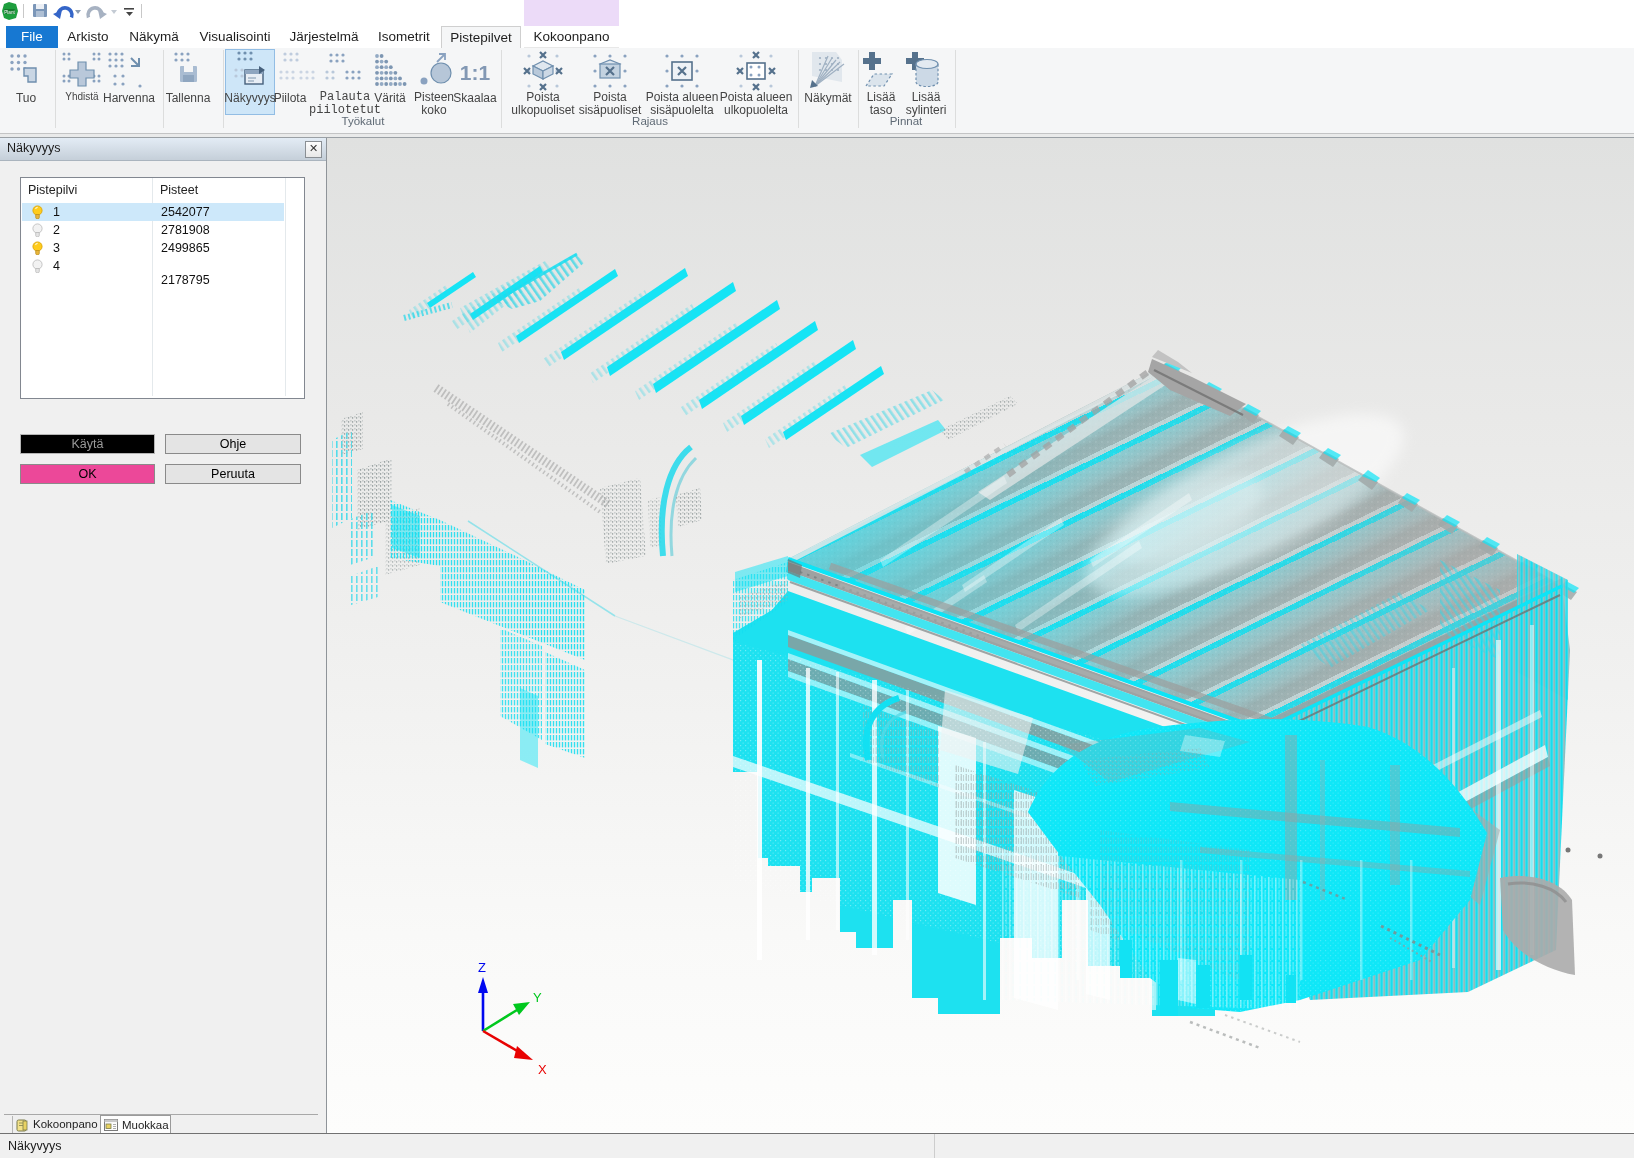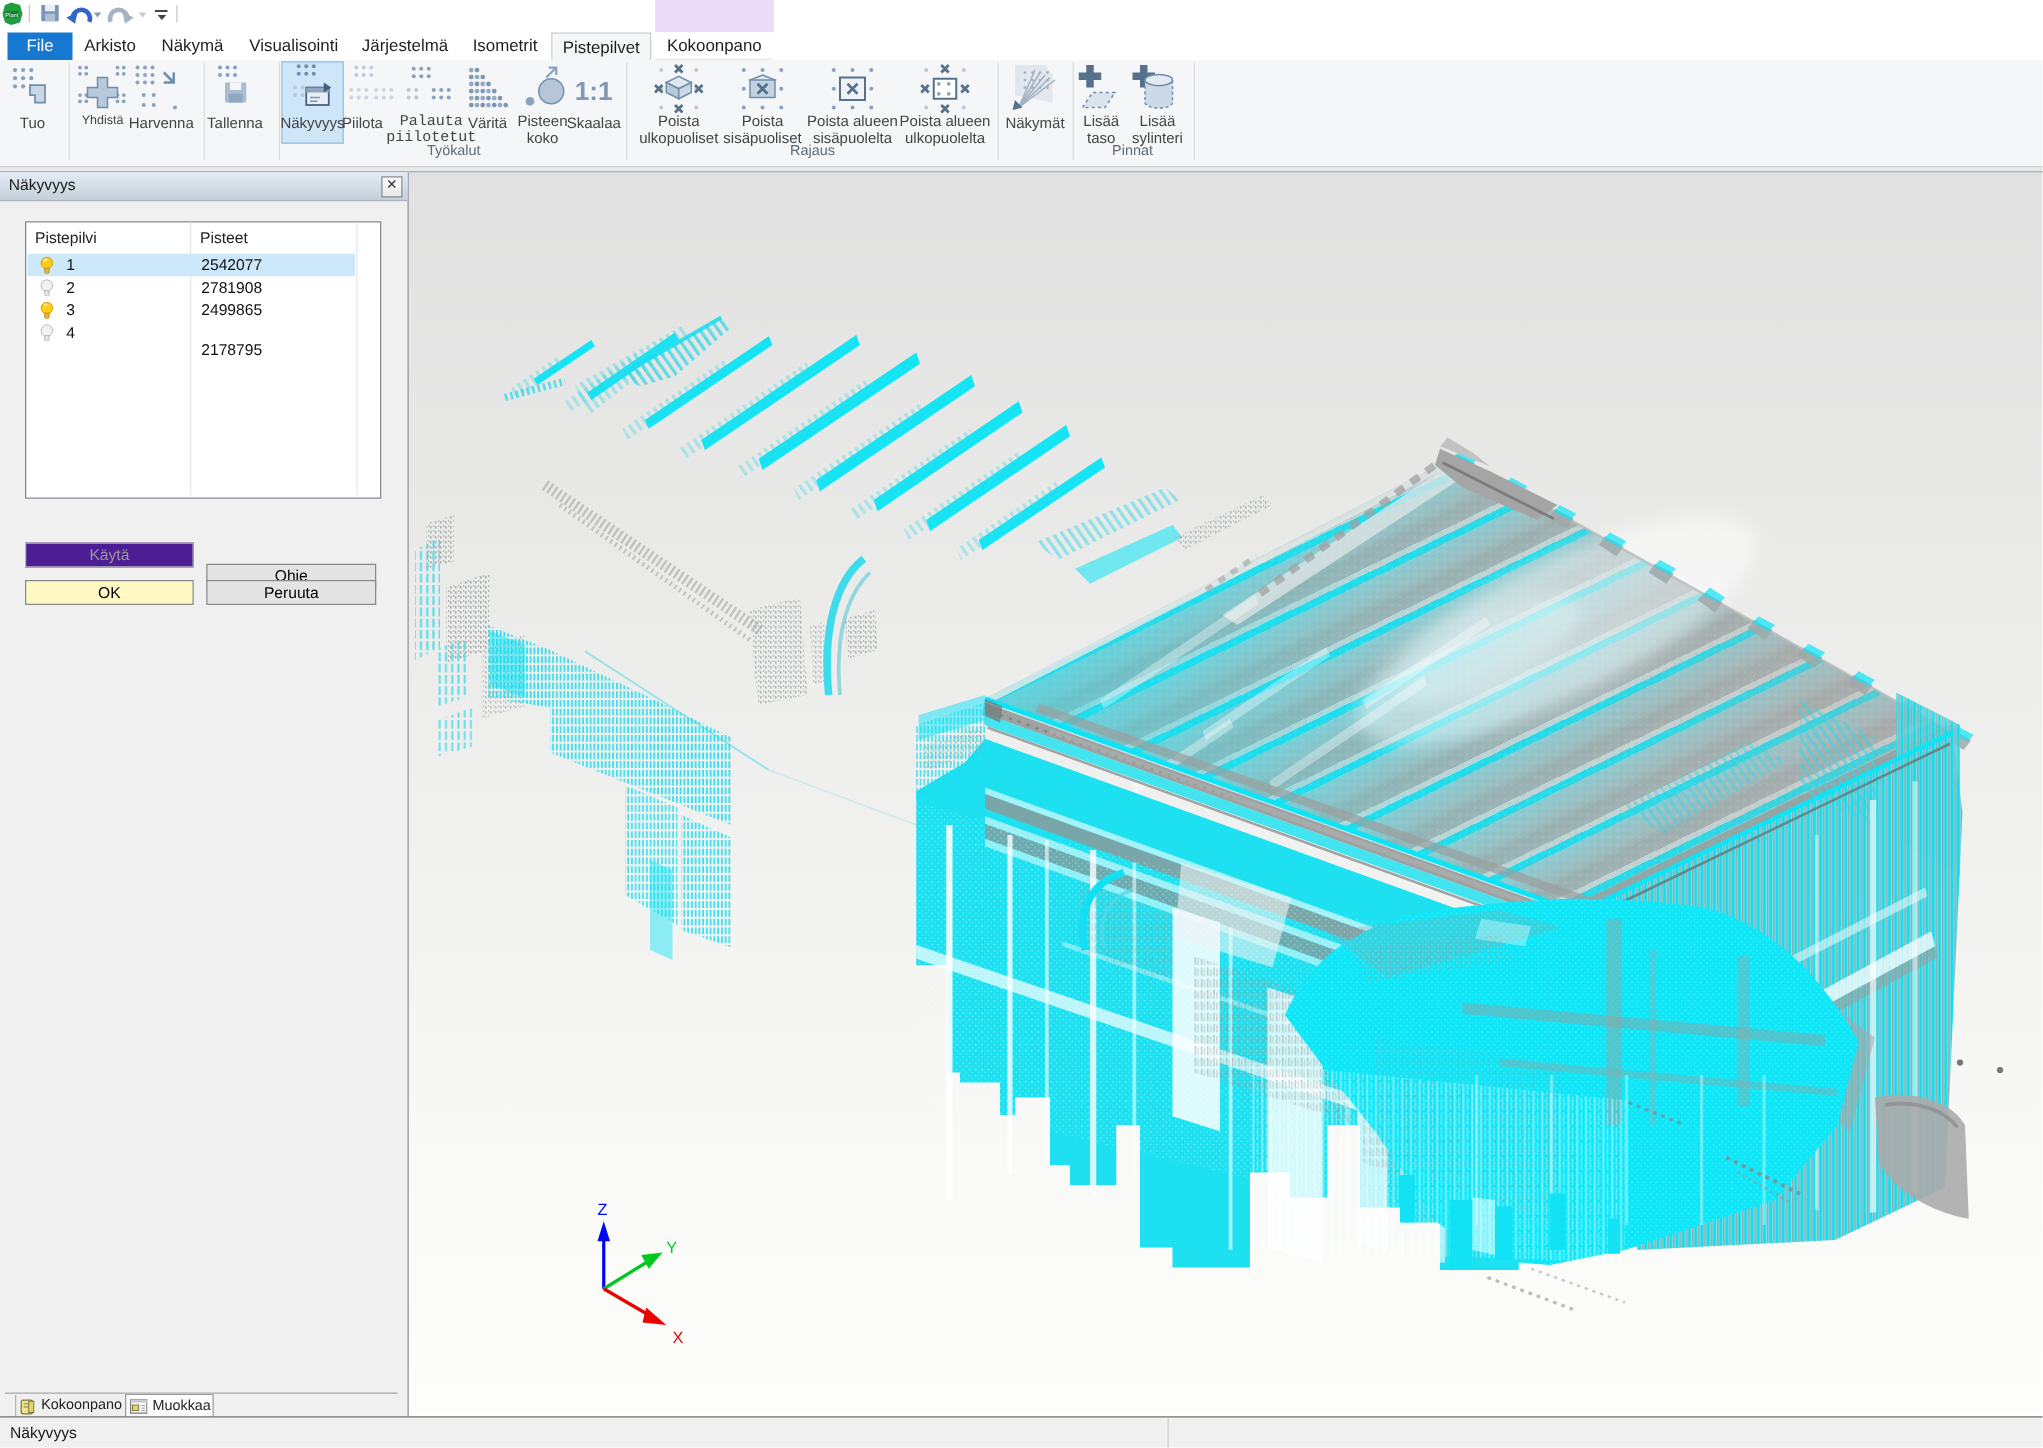--- a/index.html
+++ b/index.html
@@ -584,23 +584,23 @@
       <span style="position:absolute;left:139px;top:1.5px;">2499865</span>
     </div>
     <div style="position:absolute;left:22px;top:119px;width:262px;height:18px;font-size:12.5px;color:#111;">
       <svg style="position:absolute;left:9px;top:2px" width="13" height="14" viewBox="0 0 13 14">
         <circle cx="6.5" cy="5.5" r="4.6" fill="#f2f2f2" stroke="#b9b9b9" stroke-width="0.8"></circle>
         <path d="M4.7,9.5 h3.6 v3 a1.8,1.4 0 0 1 -3.6,0 z" fill="#e4e4e4" stroke="#b4b4b4" stroke-width="0.7"></path>
       </svg>
       <span style="position:absolute;left:31px;top:1.5px;">4</span>
       <span style="position:absolute;left:139px;top:16px;">2178795</span>
     </div>
-  <div style="position:absolute;left:20px;top:296px;width:135px;height:20px;box-sizing:border-box;background:#4c1d95;border:1px solid #b5b5b5;text-align:center;line-height:18px;font-size:12.5px;color:#9a9a9a;">Käytä</div>
-  <div style="position:absolute;left:165px;top:296px;width:136px;height:20px;box-sizing:border-box;background:#e4e4e4;border:1px solid #8a8a8a;text-align:center;line-height:18px;font-size:12.5px;color:#000;margin-top:17px;">Ohje</div>
-  <div style="position:absolute;left:20px;top:326px;width:135px;height:20px;box-sizing:border-box;background:#fef9c3;border:1px solid #8a8a8a;text-align:center;line-height:18px;font-size:12.5px;color:#000;">OK</div>
+  <div style="position:absolute;left:20px;top:296px;width:135px;height:20px;box-sizing:border-box;background:#000000;border:1px solid #b5b5b5;text-align:center;line-height:18px;font-size:12.5px;color:#9a9a9a;">Käytä</div>
+  <div style="position:absolute;left:165px;top:296px;width:136px;height:20px;box-sizing:border-box;background:#e4e4e4;border:1px solid #8a8a8a;text-align:center;line-height:18px;font-size:12.5px;color:#000;">Ohje</div>
+  <div style="position:absolute;left:20px;top:326px;width:135px;height:20px;box-sizing:border-box;background:#ec4899;border:1px solid #8a8a8a;text-align:center;line-height:18px;font-size:12.5px;color:#000;">OK</div>
   <div style="position:absolute;left:165px;top:326px;width:136px;height:20px;box-sizing:border-box;background:#e4e4e4;border:1px solid #8a8a8a;text-align:center;line-height:18px;font-size:12.5px;color:#000;">Peruuta</div>
   <div style="position:absolute;left:4px;top:976px;width:314px;height:1px;background:#a8a8a8;"></div>
   <div style="position:absolute;left:12px;top:978px;width:90px;height:19px;background:#efefef;border:1px solid #b5b5b5;border-top:none;box-sizing:border-box;font-size:11.5px;color:#222;">
       <svg width="13" height="13" viewBox="0 0 13 13" style="position:absolute;left:3px;top:3px">
         <rect x="1" y="1" width="9" height="11" rx="1.5" fill="#f3e289" stroke="#7a7a4a" stroke-width="1"></rect>
         <rect x="7" y="2" width="4" height="9" fill="#e8d262" stroke="#7a7a4a" stroke-width="0.8"></rect>
         <path d="M3,4 h4 M3,6.5 h4" stroke="#8a8a55" stroke-width="0.9"></path>
       </svg>
       <span style="position:absolute;left:20px;top:2px;">Kokoonpano</span>
     </div>

